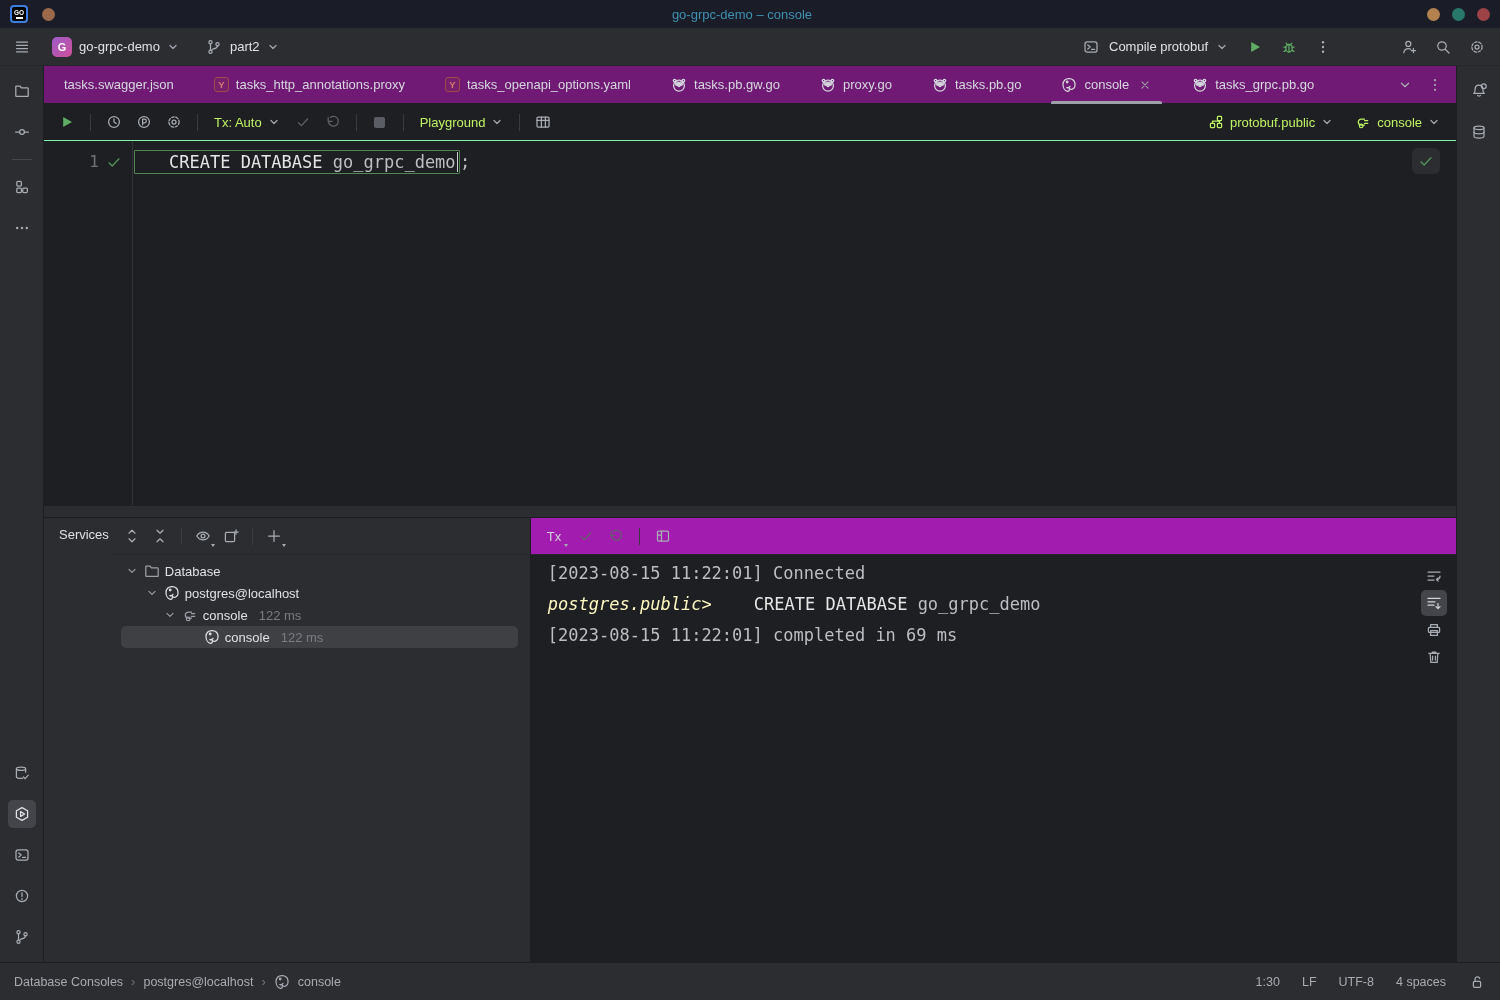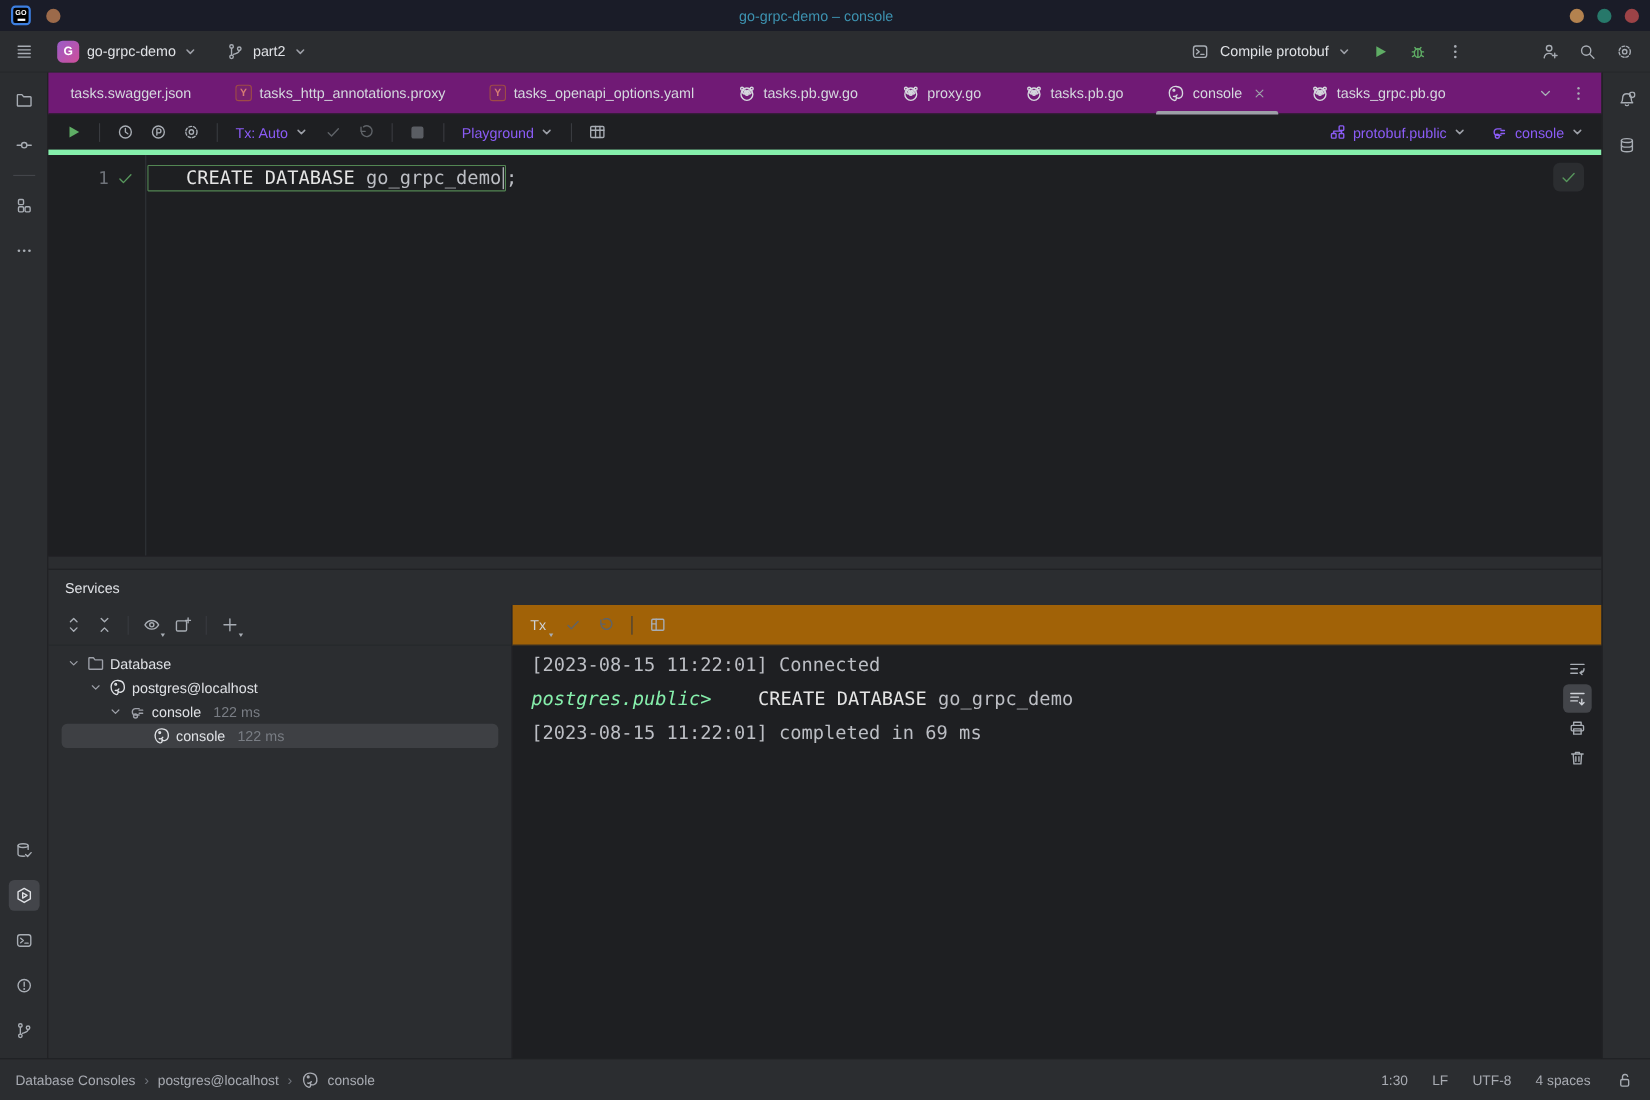--- a/index.html
+++ b/index.html
@@ -54,21 +54,21 @@
   
   .tabbar { height:38px; background:#701a75; border-bottom:1px solid #1e1f22; display:flex; align-items:stretch; }
   .tab { display:flex; align-items:center; gap:7px; padding:0 20px; color:#d5d8de; position:relative; cursor:default; }
   .tab.active::after { content:""; position:absolute; left:10px; right:10px; bottom:-1px; height:3px; background:#9da0a8; border-radius:2px 2px 0 0; }
   .fbadge { width:15px; height:15px; border:1px solid #9e4b47; color:#d57b74; background:rgba(158,75,71,.16);
             border-radius:3px; font-size:9.5px; font-weight:bold; display:flex; align-items:center; justify-content:center; }
   .tab .close { color:#9da0a8; width:14px; height:14px; margin-left:2px; }
   .tabbar-right { margin-left:auto; display:flex; align-items:center; gap:4px; padding-right:8px; }
 
   
-  .edtoolbar { height:37px; background:#1e1f22; border-bottom:5px solid #86efac; display:flex; align-items:center; gap:4px; padding:0 10px; color:#8b5cf6; }
+  .edtoolbar { height:37px; background:#1e1f22; border-bottom:1px solid #86efac; display:flex; align-items:center; gap:4px; padding:0 10px; color:#bef264; }
   .vdiv { width:1px; height:17px; background:#393b40; margin:0 6px; flex:0 0 auto; }
   .ddl { display:flex; align-items:center; gap:6px; padding:0 6px; height:26px; border-radius:5px; }
   .stopsq { width:11px; height:11px; background:#5a5d63; border-radius:2px; }
   .ed-right { margin-left:auto; display:flex; align-items:center; gap:10px; }
 
   
   .editor { flex:1; background:#1e1f22; display:flex; position:relative; min-height:0; }
   .gutter { width:89px; flex:0 0 auto; border-right:1px solid #313438; padding-top:6px; }
   .gutline { height:29px; display:flex; align-items:center; justify-content:flex-end; gap:7px; padding-right:10px;
              font-family:"DejaVu Sans Mono", monospace; font-size:16px; color:#6f737a; }
@@ -77,39 +77,39 @@
   .stmtbox { display:inline-flex; align-items:center; border:1px solid #538653; border-radius:1px; padding:1px 1px 1px 2px; }
   .kw { color:#e5e5e5; white-space:pre;margin-left:32px; }
   .ident { color:#bcbec4; white-space:pre; }
   .caret { width:1.5px; height:20px; background:#ced0d6; margin-left:1px; }
   .inspect { position:absolute; top:7px; right:16px; width:28px; height:26px; background:#2b2d30; border-radius:6px;
              display:flex; align-items:center; justify-content:center; }
 
   .splitter { height:13px; background:#2b2d30; border-top:1px solid #1e1f22; border-bottom:1px solid #1e1f22; }
 
   
-  .services { height:444px; flex:0 0 auto; background:#2b2d30; display:flex; flex-direction:column; }
+  .services { height:444px; flex:0 0 auto; background:#2b2d30; display:flex; flex-direction:row; }
   .svc-header { height:32px; display:flex; align-items:center; padding-left:15px; color:#dfe1e5; }
   .svc-body { flex:1; display:flex; min-height:0; }
   .svc-left { width:422px; flex:0 0 auto; border-right:1px solid #1e1f22; display:flex; flex-direction:column; }
   .svc-toolbar { height:37px; flex:0 0 auto; display:flex; align-items:center; gap:2px; padding:0 10px; border-bottom:1px solid #26282b; }
   .withtri { position:relative; }
   .withtri .tinytri { position:absolute; right:1px; bottom:2px; border-top-width:3px; border-left-width:2.5px; border-right-width:2.5px; }
   .tree { flex:1; padding-top:5px; overflow:hidden; }
   .trow { height:22px; display:flex; align-items:center; gap:5px; color:#dfe1e5; }
   .trow .meta { color:#797d84; margin-left:6px; }
   .trow .tchev { width:14px; height:14px; color:#9da0a8; flex:0 0 auto; }
   .trow.selected { background:#3e4044; border-radius:5px; margin:0 12px; }
   .ticon { width:16px; height:16px; flex:0 0 auto; position:relative; }
 
   .svc-right { flex:1; min-width:0; display:flex; flex-direction:column; }
-  .out-toolbar { height:37px; flex:0 0 auto; background:#a16207; border-bottom:1px solid #26282b; display:flex; align-items:center; gap:4px; padding:0 12px; color:#cfd2d8; }
+  .out-toolbar { height:37px; flex:0 0 auto; background:#a21caf; border-bottom:1px solid #26282b; display:flex; align-items:center; gap:4px; padding:0 12px; color:#cfd2d8; }
   .output { flex:1; background:#1e1f22; position:relative; font-family:"DejaVu Sans Mono", monospace;
             font-size:17px; line-height:31px; padding:3px 0 0 17px; color:#bcbec4; }
-  .prompt { color:#86efac; font-style:italic; }
+  .prompt { color:#fef9c3; font-style:italic; }
   .outicons { position:absolute; top:8px; right:9px; display:flex; flex-direction:column; gap:1px; }
   .outicons .icbtn.active { background:#43454a; color:#cfd2d8; }
 
   
   .statusbar { height:38px; background:#2b2d30; border-top:1px solid #1e1f22; display:flex; align-items:center; padding:0 14px; color:#a8abb2; font-size:12.5px; }
   .crumb { display:flex; align-items:center; gap:8px; }
   .crumbsep { color:#6f737a; font-size:13px; }
   .sb-right { margin-left:auto; display:flex; align-items:center; gap:22px; }
 </style>
 </head>

